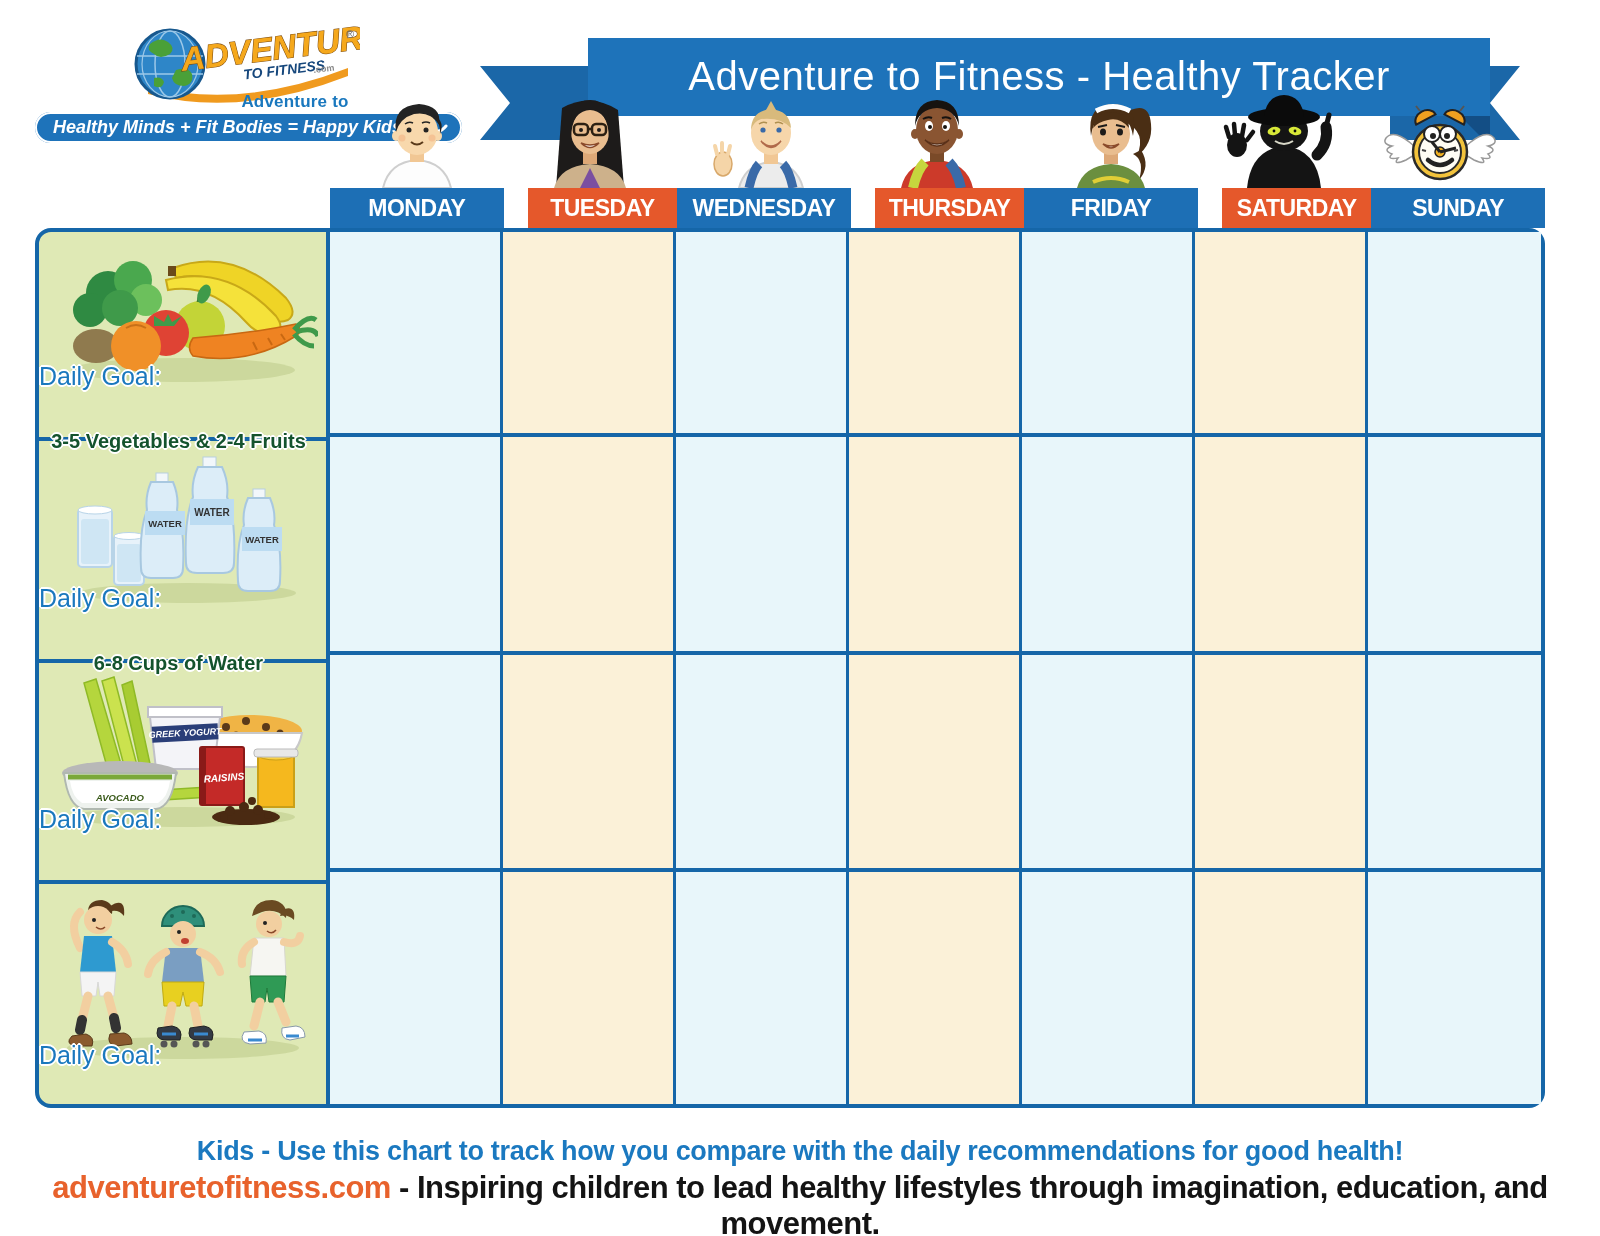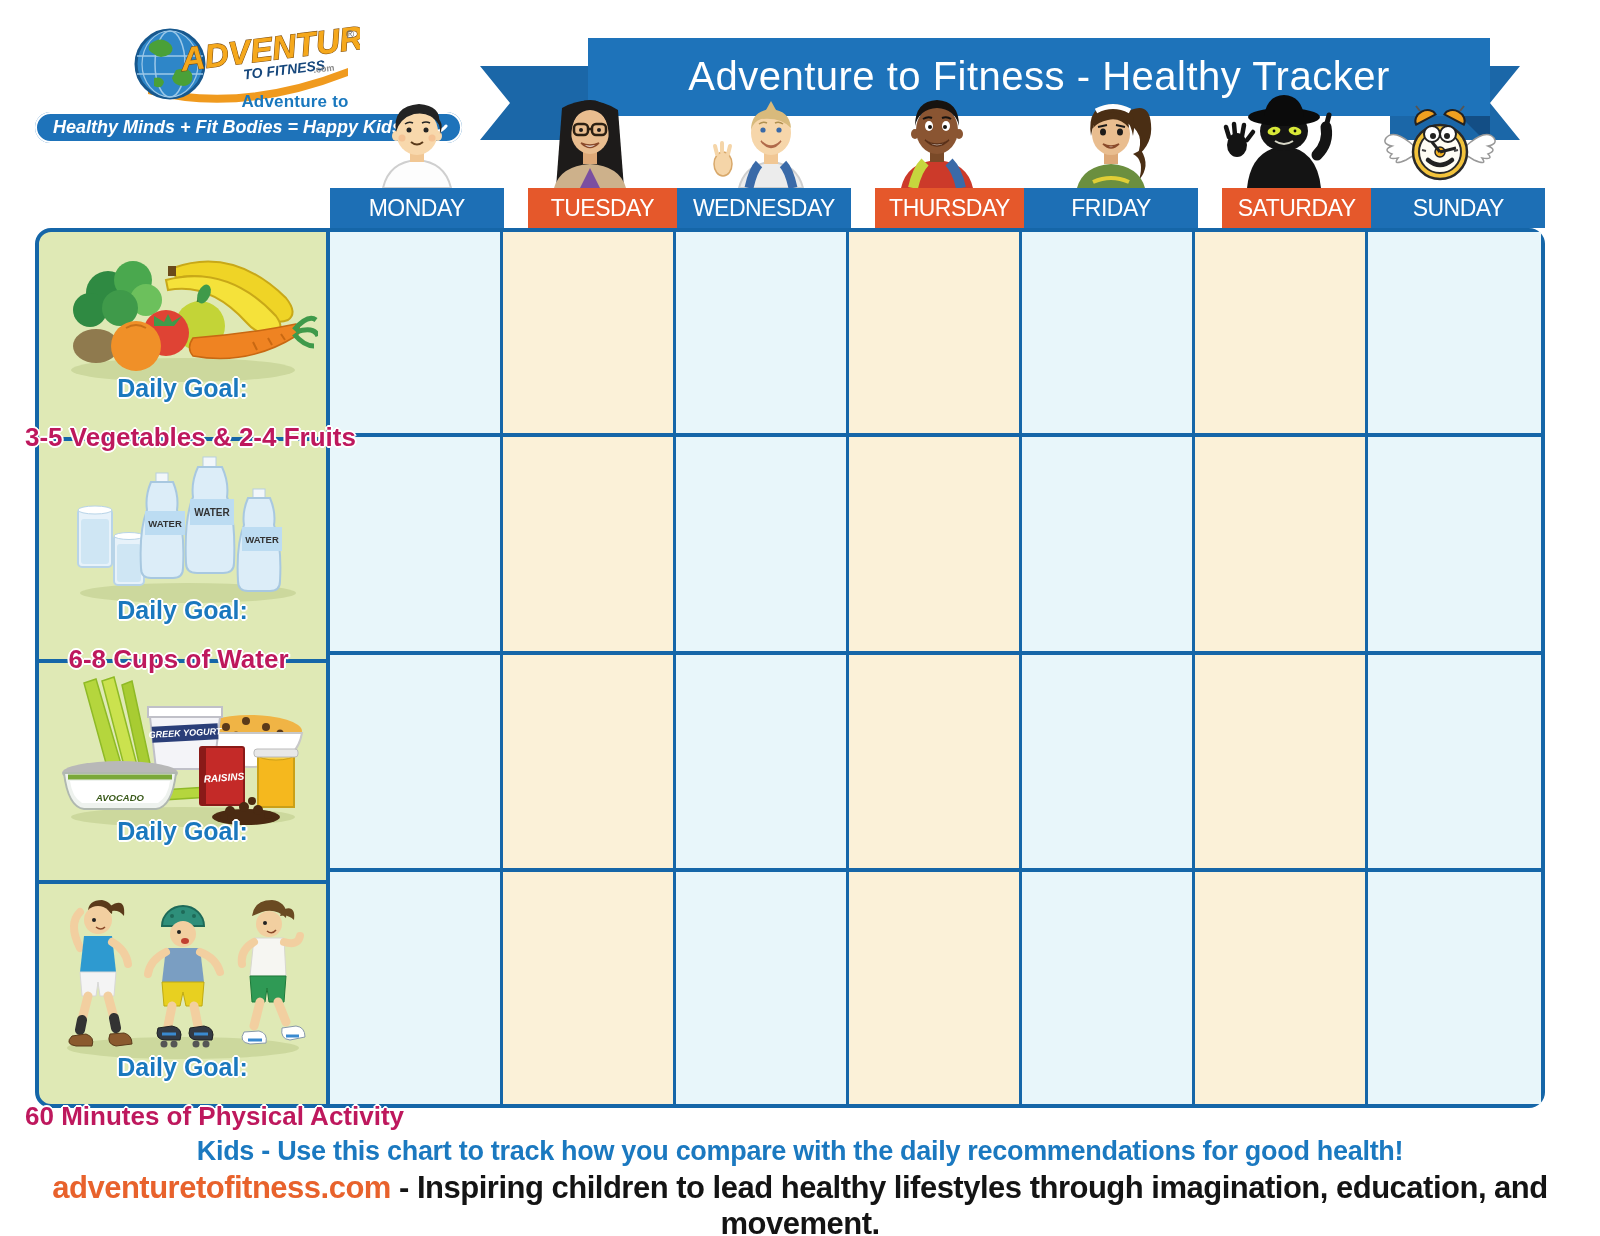--- a/index.html
+++ b/index.html
@@ -19,37 +19,37 @@
   
   #ribbon{left:470px;top:28px;width:1060px;height:125px;}
   #banner-title{left:588px;top:38px;width:902px;height:76px;display:flex;align-items:center;justify-content:center;
     color:#ffffff;font-weight:normal;font-size:40px;letter-spacing:.5px;}
 
   
   .char{position:absolute;}
 
   
   #day-header-row{left:330px;top:188px;width:1215px;height:40px;display:grid;grid-template-columns:repeat(7,1fr);}
-  .day-cell{display:flex;align-items:center;justify-content:center;color:#fff;font-weight:normal;
+  .day-cell{display:flex;align-items:center;justify-content:center;color:#fff;font-weight:bold;
     font-size:23px;letter-spacing:-0.5px;}
   .day-blue{background:#1d6fb5;}
   .day-orange{background:#e5582b;margin-left:24px;}
 
   
   #goals-panel{left:35px;top:228px;width:295px;height:880px;background:#dfe9b5;
     border:4px solid #1566a8;border-radius:16px 0 0 16px;box-sizing:border-box;
     display:flex;flex-direction:column;}
   .goal-row{position:relative;flex:0 0 auto;}
   .goal-row.divided{border-bottom:4px solid #1566a8;}
   .goal-illu{position:absolute;left:50%;transform:translateX(-50%);top:6px;}
-  .goal-title{position:absolute;left:0;right:0;bottom:34px;text-align:center;
-    color:#1a78be;font-weight:bold;font-size:25px;
+  .goal-title{position:absolute;left:0;right:0;bottom:46px;text-align:left;
+    color:#1a78be;font-weight:normal;font-size:25px;
     text-shadow:-2px 0 0 #fff,2px 0 0 #fff,0 -2px 0 #fff,0 2px 0 #fff,-1px -1px 0 #fff,1px 1px 0 #fff,-1px 1px 0 #fff,1px -1px 0 #fff;}
   .goal-detail{position:absolute;left:-14px;right:-6px;bottom:-16px;text-align:center;z-index:6;
-    color:#be185d;font-weight:bold;font-size:26px;white-space:nowrap;
+    color:#14532d;font-weight:bold;font-size:20px;white-space:nowrap;
     text-shadow:-2px 0 0 #fff,2px 0 0 #fff,0 -2px 0 #fff,0 2px 0 #fff,-1px -1px 0 #fff,1px 1px 0 #fff,-1px 1px 0 #fff,1px -1px 0 #fff;}
 
   
   #tracker-grid{left:330px;top:228px;width:1215px;height:880px;box-sizing:border-box;
     border:4px solid #1566a8;border-left:none;border-radius:0 16px 16px 0;
     display:grid;grid-template-columns:repeat(7,1fr);grid-template-rows:205px 218px 217px 232px;}
   .cell{border-right:3px solid #1566a8;border-bottom:4px solid #1566a8;}
   .cell.lastcol{border-right:none;}
   .cell.lastrow{border-bottom:none;}
   .tint-blue{background:#e8f6fa;}
@@ -401,21 +401,20 @@
         <path d="M60,50 Q74,54 76,44" stroke="#f2cfa0" stroke-width="8" fill="none" stroke-linecap="round"></path>
         <path d="M26,84 L62,84 L60,110 L45,110 L43,96 L41,110 L28,110 Z" fill="#2f9a55" stroke="#1e7a3a"></path>
         <path d="M36,110 L30,134" stroke="#f2cfa0" stroke-width="9" stroke-linecap="round"></path>
         <path d="M54,110 L62,130" stroke="#f2cfa0" stroke-width="9" stroke-linecap="round"></path>
         <path d="M20,140 q-6,10 6,12 l16,-1 q2,-10 -7,-12 Z" fill="#ffffff" stroke="#8899aa"></path>
         <path d="M58,136 q-2,11 8,12 l15,-3 q0,-10 -9,-11 Z" fill="#ffffff" stroke="#8899aa"></path>
         <path d="M24,148 h14 M62,144 h13" stroke="#3a8ad0" stroke-width="3"></path>
       </g>
     </svg>
     <div class="goal-title">Daily Goal:</div>
-    <div class="goal-detail">60 Minutes of Physical Activity</div>
   </div>
 </div>
 
 <div id="tracker-grid" class="abs">
 
   <div class="cell tint-blue"></div>
   <div class="cell tint-cream"></div>
   <div class="cell tint-blue"></div>
   <div class="cell tint-cream"></div>
   <div class="cell tint-blue"></div>

